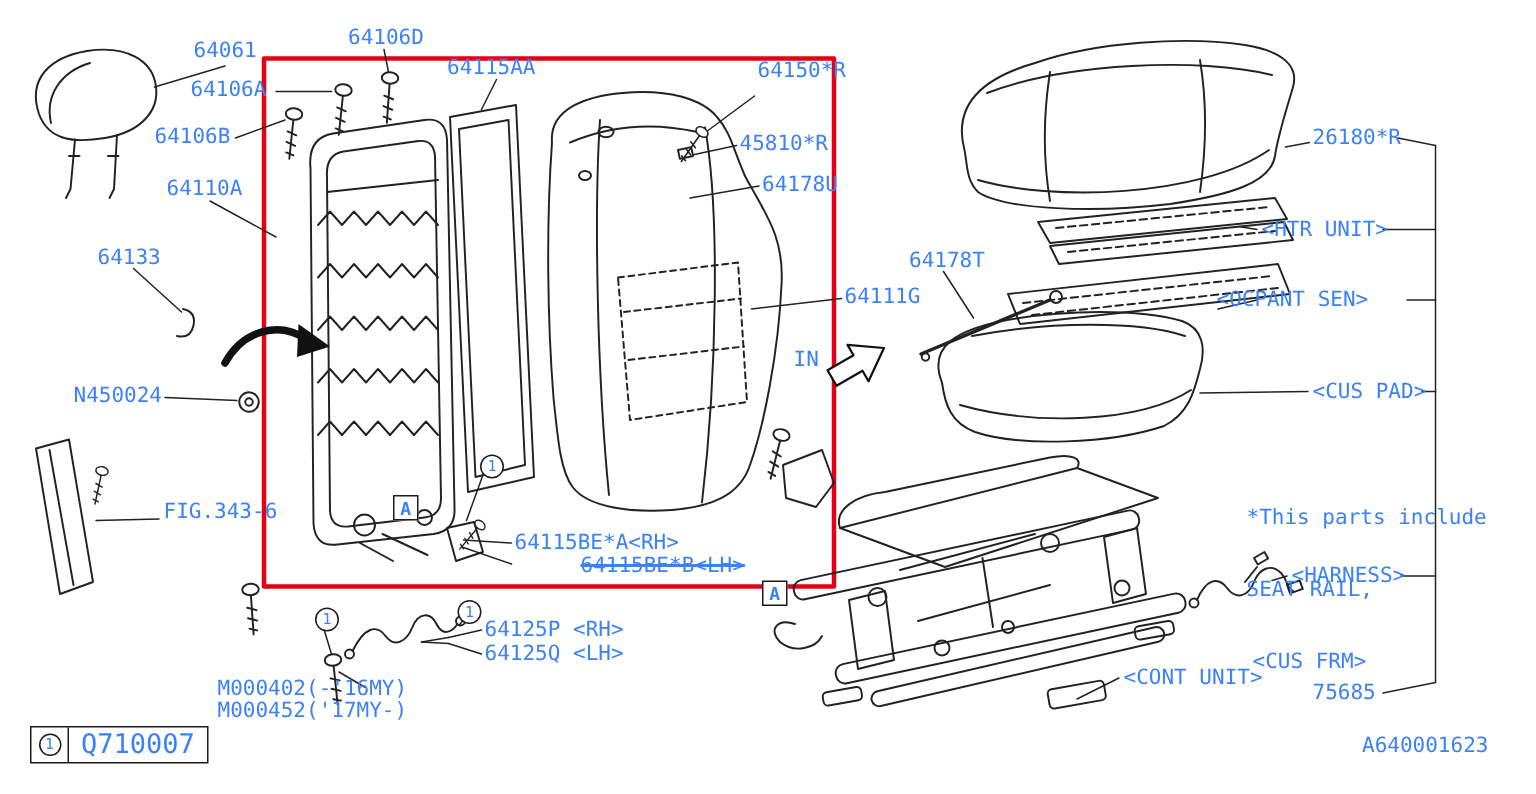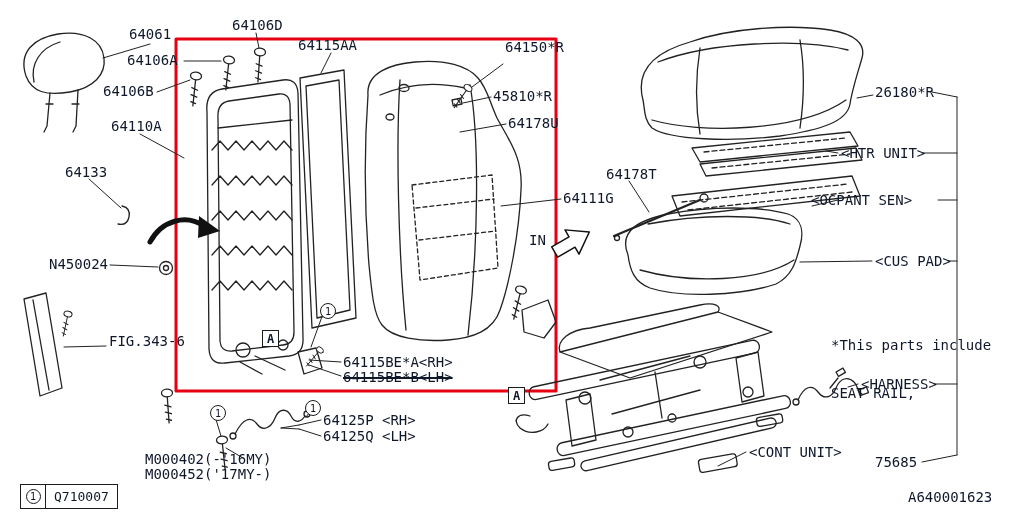--- a/index.html
+++ b/index.html
@@ -1,31 +1,31 @@
 <!DOCTYPE html>
 <html><head>
 <meta charset="utf-8">
 <title>Parts Diagram</title>
 <style>
   html,body{margin:0;padding:0;background:#fff;}
   .stage{position:relative;width:1024px;height:529px;background:#fff;overflow:hidden;
-         font-family:"DejaVu Sans Mono",monospace;color:#0f172a;}
+         font-family:"DejaVu Sans Mono",monospace;color:#3b82f6;}
   svg.art{position:absolute;left:0;top:0;}
   .callout{position:absolute;font-size:14px;line-height:15px;white-space:pre;}
-  .strike{text-decoration:line-through;text-decoration-thickness:1.5px;}
+  .strike{text-decoration:line-through;text-decoration-thickness:1.5px;margin-left:44px;}
   .mbox{position:absolute;width:17px;height:17px;border:1.6px solid #1c1c1c;background:#fff;
         display:flex;align-items:center;justify-content:center;font-size:12px;font-weight:bold;box-sizing:border-box;}
   .mcircle{position:absolute;width:16px;height:16px;border:1.6px solid #1c1c1c;border-radius:50%;background:#fff;
         display:flex;align-items:center;justify-content:center;font-size:10px;box-sizing:border-box;}
   .legend{position:absolute;left:20px;top:484px;display:flex;align-items:stretch;border:1.6px solid #1c1c1c;
         background:#fff;height:25px;box-sizing:border-box;}
   .legend .cell1{width:24px;display:flex;align-items:center;justify-content:center;border-right:1.6px solid #1c1c1c;}
   .legend .cell1 span{width:15px;height:15px;border:1.4px solid #1c1c1c;border-radius:50%;
         display:flex;align-items:center;justify-content:center;font-size:10px;box-sizing:border-box;}
-  .legend .cell2{display:flex;align-items:center;padding:0 8px;font-size:13px;}
+  .legend .cell2{display:flex;align-items:center;padding:0 8px;font-size:18px;}
   .note{position:absolute;left:831px;top:305px;font-size:14px;line-height:16px;white-space:pre;}
 </style>
 </head>
 <body>
 
 <div class="stage">
 
 <svg class="art" width="1024" height="529" viewBox="0 0 1024 529" fill="none" stroke="#222" stroke-width="1.3" stroke-linecap="round" stroke-linejoin="round">
   <defs>
     <g id="screw">
@@ -260,20 +260,21 @@
 <div class="callout" style="left:323px;top:413px">64125P &lt;RH&gt;</div>
 <div class="callout" style="left:323px;top:429px">64125Q &lt;LH&gt;</div>
 <div class="callout" style="left:145px;top:452px">M000402(-'16MY)</div>
 <div class="callout" style="left:145px;top:467px">M000452('17MY-)</div>
 <div class="callout" style="left:749px;top:445px">&lt;CONT UNIT&gt;</div>
 <div class="callout" style="left:875px;top:455px">75685</div>
 
 <div class="note">
   <div>*This parts include</div>
   <div style="">SEAT RAIL,</div>
+  <div style="margin-left:4px">&lt;CUS FRM&gt;</div>
 </div>
 
 <div class="mbox" style="left:262px;top:330px">A</div>
 <div class="mbox" style="left:508px;top:387px">A</div>
 
 <div class="mcircle" style="left:320px;top:303px">1</div>
 <div class="mcircle" style="left:210px;top:405px">1</div>
 <div class="mcircle" style="left:305px;top:400px">1</div>
 
 <div class="legend">

